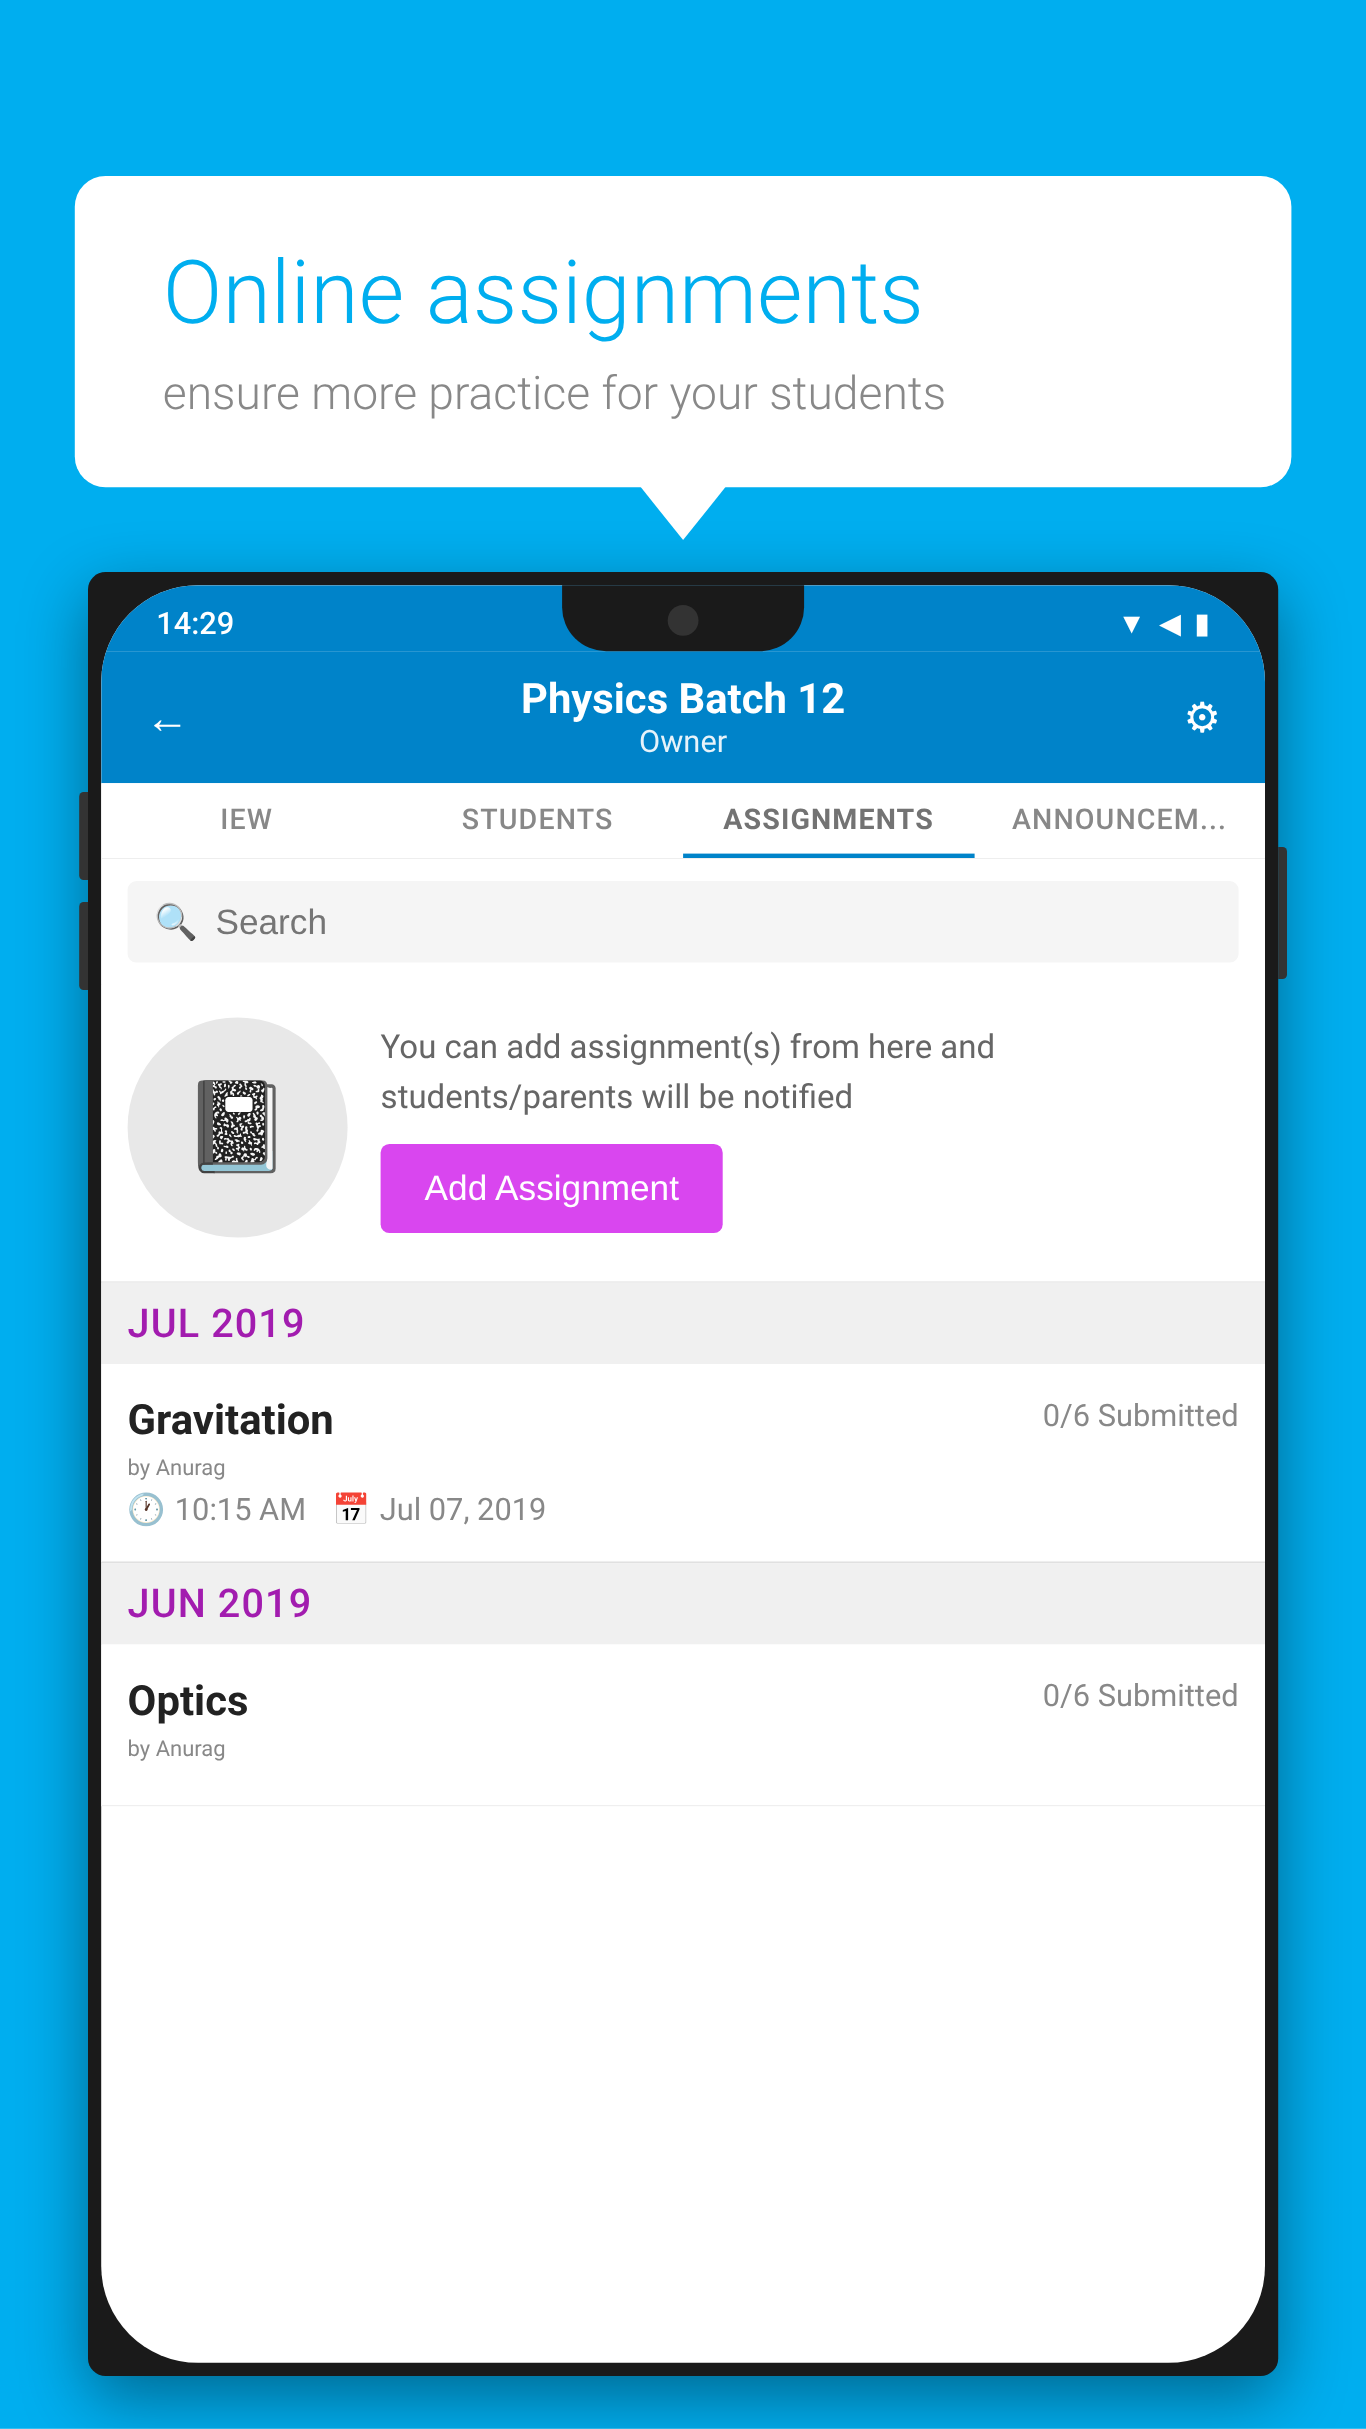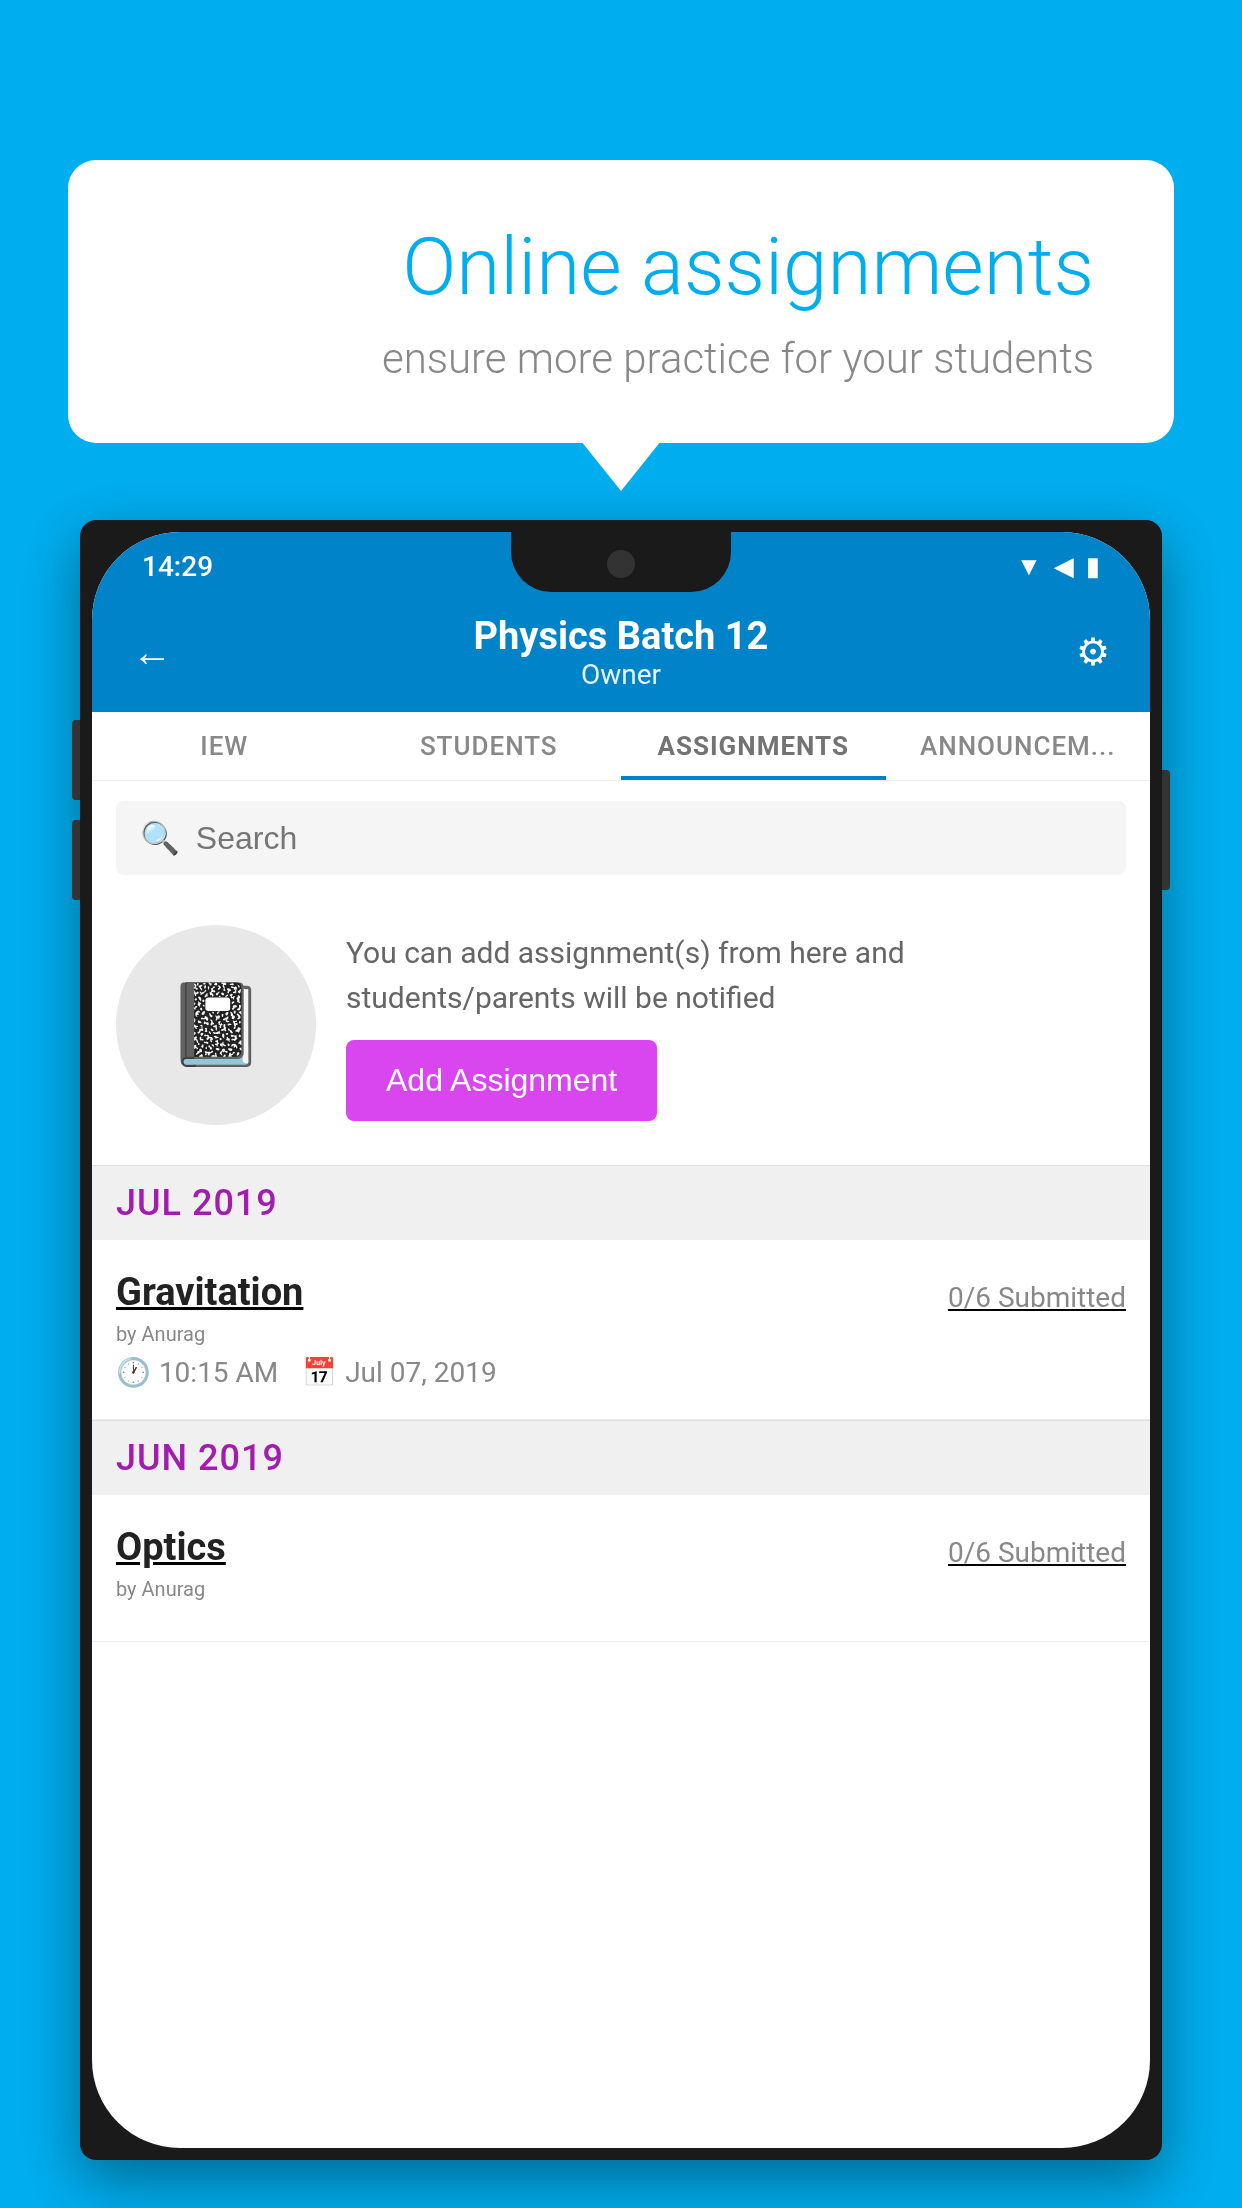--- a/index.html
+++ b/index.html
@@ -18,21 +18,21 @@
       position: absolute;
       top: 160px;
       left: 68px;
       width: 1106px;
     }
 
     .speech-bubble {
       background: white;
       border-radius: 28px;
       padding: 60px 80px;
-      text-align: right;
+      text-align: left;
       position: relative;
     }
 
     .speech-bubble::after {
       content: '';
       position: absolute;
       bottom: -48px;
       left: 50%;
       transform: translateX(-50%);
       width: 0;
@@ -345,23 +345,22 @@
     
     .assignment-item {
       background: white;
       padding: 30px 24px;
       border-bottom: 1px solid #eee;
     }
 
     .assignment-row1 {
       display: flex;
       justify-content: space-between;
-      align-items: flex-end;
+      align-items: flex-start;
       margin-bottom: 8px;
-      text-decoration: underline;
     }
 
     .assignment-name {
       font-size: 38px;
       font-weight: 700;
       color: #222;
     }
 
     .assignment-submitted {
       font-size: 28px;

